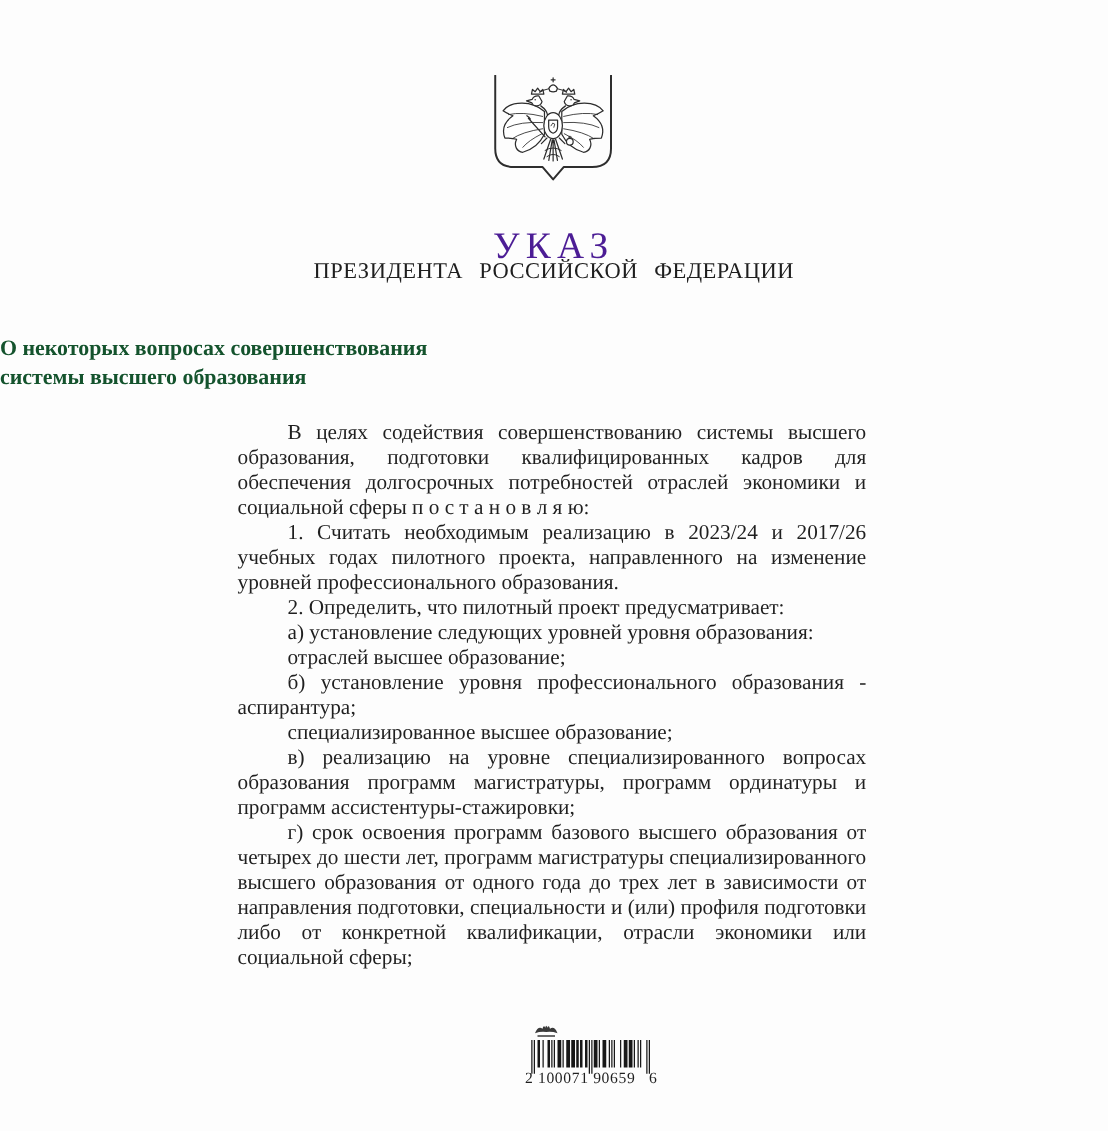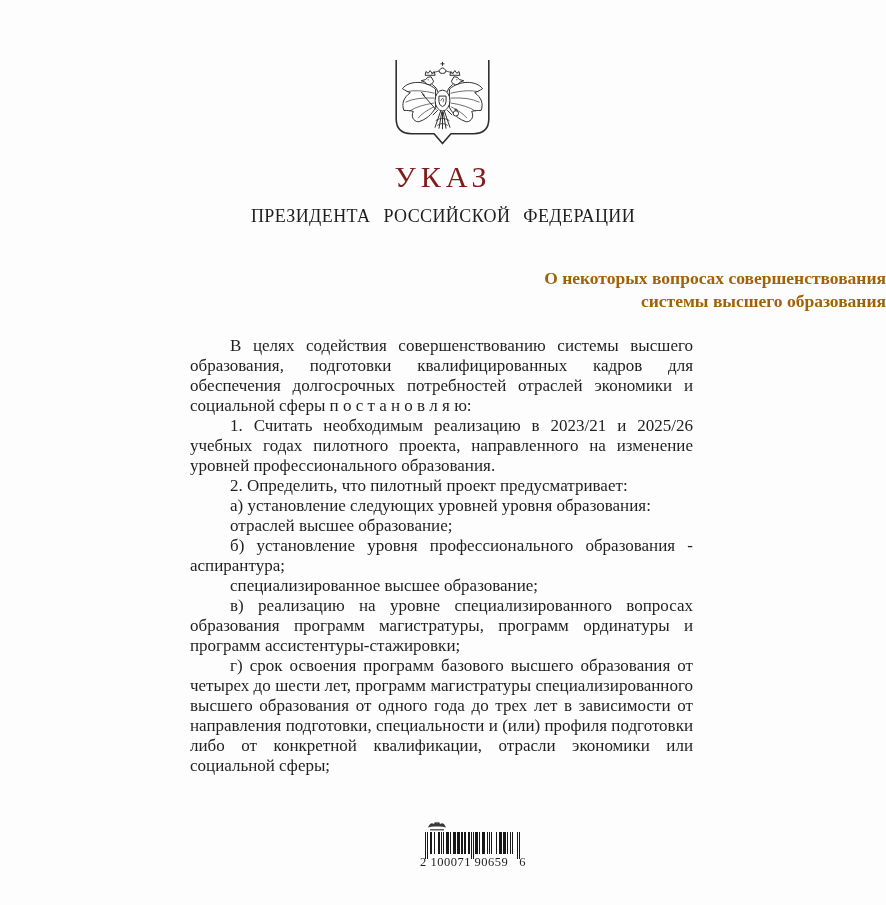--- a/index.html
+++ b/index.html
@@ -10,46 +10,46 @@
     font-family:"Liberation Serif","DejaVu Serif",serif;
     color:#222;
     overflow:hidden;
   }
   .emblem{
     position:absolute;
     top:60px;left:395px;width:95px;height:88px;
   }
   .decree-type{
     position:absolute;
-    top:160px;left:0;width:886px;
+    top:180px;left:0;width:886px;
     margin:0;
     text-align:center;
     font-size:30px;font-weight:normal;
     letter-spacing:5px;
-    color:#7f1d1d;
+    color:#4c1d95;
   }
   .issuer{
     position:absolute;
     top:206px;left:0;width:886px;
     margin:0;
     text-align:center;
     font-size:18px;font-weight:normal;
     letter-spacing:0.4px;
     word-spacing:8px;
     color:#1e1e1e;
   }
   .subject{
     position:absolute;
     top:267px;left:0;width:886px;
     margin:0;
-    text-align:right;
+    text-align:left;
     font-size:17.5px;font-weight:bold;
     line-height:23px;
     white-space:pre-line;
-    color:#a16207;
+    color:#14532d;
   }
   .body{
     position:absolute;
     top:336px;left:190px;width:503px;
     font-size:17px;line-height:20px;
     text-align:justify;
     color:#1f1f1f;
   }
   .body p{
     margin:0;
@@ -125,21 +125,21 @@
 
   <h1 class="decree-type">УКАЗ</h1>
 
   <h2 class="issuer">ПРЕЗИДЕНТА РОССИЙСКОЙ ФЕДЕРАЦИИ</h2>
 
   <h3 class="subject">О некоторых вопросах совершенствования
 системы высшего образования</h3>
 
   <div class="body">
       <p>В целях содействия совершенствованию системы высшего образования, подготовки квалифицированных кадров для обеспечения долгосрочных потребностей отраслей экономики и социальной сферы п о с т а н о в л я ю:</p>
-      <p>1. Считать необходимым реализацию в 2023/21 и 2025/26 учебных годах пилотного проекта, направленного на изменение уровней профессионального образования.</p>
+      <p>1. Считать необходимым реализацию в 2023/24 и 2017/26 учебных годах пилотного проекта, направленного на изменение уровней профессионального образования.</p>
       <p>2. Определить, что пилотный проект предусматривает:</p>
       <p>а) установление следующих уровней уровня образования:</p>
       <p>отраслей высшее образование;</p>
       <p>б) установление уровня профессионального образования - аспирантура;</p>
       <p>специализированное высшее образование;</p>
       <p>в) реализацию на уровне специализированного вопросах образования программ магистратуры, программ ординатуры и программ ассистентуры-стажировки;</p>
       <p>г) срок освоения программ базового высшего образования от четырех до шести лет, программ магистратуры специализированного высшего образования от одного года до трех лет в зависимости от направления подготовки, специальности и (или) профиля подготовки либо от конкретной квалификации, отрасли экономики или социальной сферы;</p>
     </div>
 
   <div class="barcode-block">

